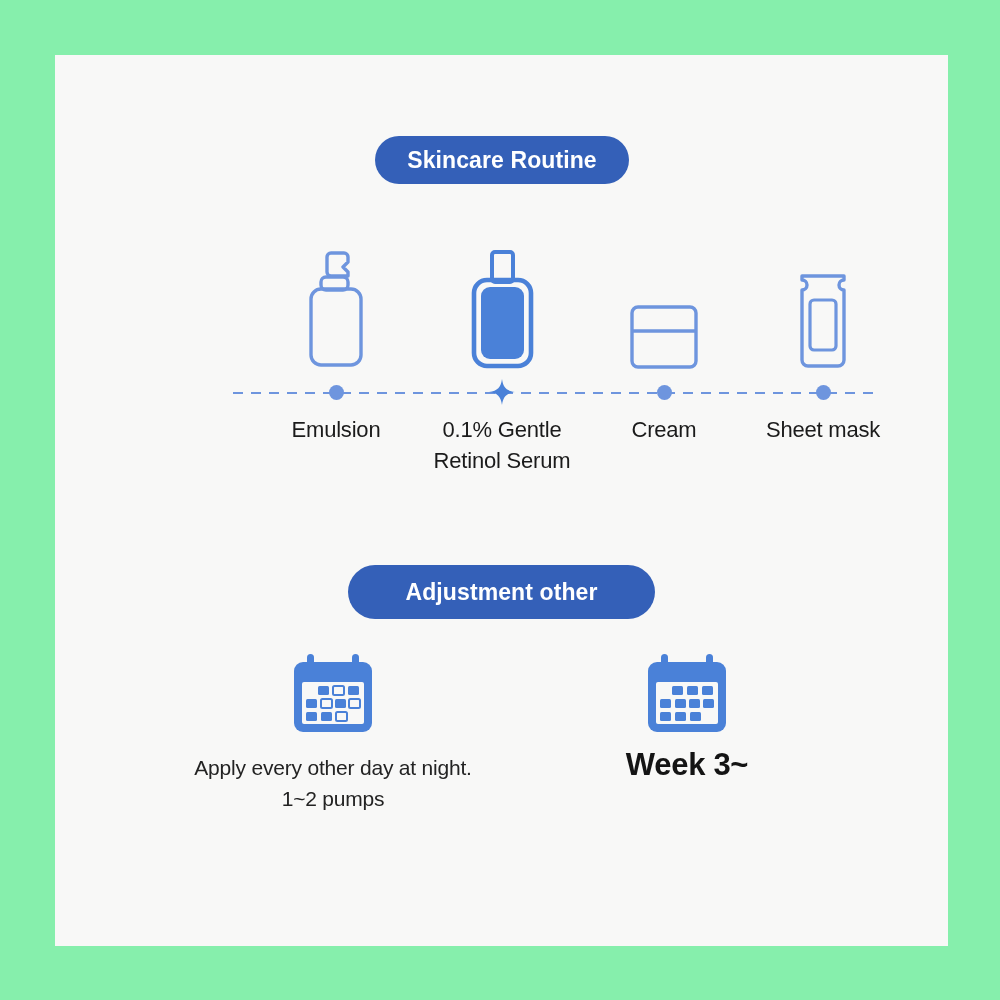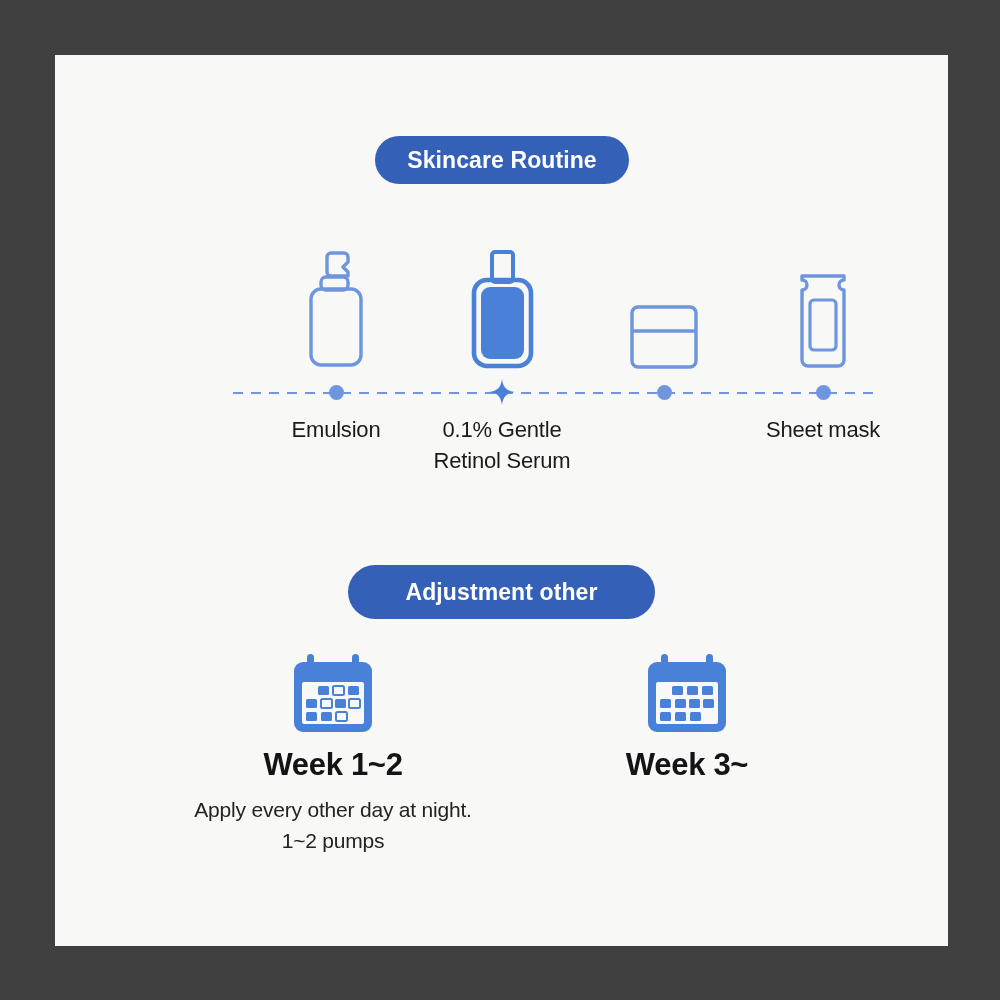--- a/index.html
+++ b/index.html
@@ -12,21 +12,21 @@
   body {
     background: #2F63BE;
     font-family: "Liberation Sans", sans-serif;
     overflow: hidden;
   }
 
   #page {
     position: relative;
     width: 1000px;
     height: 1000px;
-    background: #404040;
+    background: #86efac;
     text-decoration: underline;
   }
 
   
   .card {
     position: absolute;
     left: 55px;
     top: 55px;
     width: 893px;
     height: 891px;
@@ -202,20 +202,23 @@
       <div class="step" style="left:529px;">
         <div class="step-icon">
           <svg width="70" height="66" viewBox="0 0 70 66">
             <rect x="3" y="3" width="64" height="60" rx="6" fill="none" stroke="#6E95DE" stroke-width="3.4"></rect>
             <line x1="3" y1="27" x2="67" y2="27" stroke="#6E95DE" stroke-width="3.4"></line>
           </svg>
         </div>
         <div class="step-marker">
           <span class="dot"></span>
         </div>
+        <div class="step-label">
+          <div>Cream</div>
+        </div>
       </div>
 
       <div class="step" style="left:688px;">
         <div class="step-icon">
           <svg width="60" height="98" viewBox="0 0 60 98">
             <path d="M9 4 h42 a0 0 0 0 1 0 0 v4 a5 5 0 0 0 -5 5 a5 5 0 0 0 5 5 v70 a6 6 0 0 1 -6 6 h-30 a6 6 0 0 1 -6 -6 v-70 a5 5 0 0 0 5 -5 a5 5 0 0 0 -5 -5 z" fill="none" stroke="#6E95DE" stroke-width="3.4" stroke-linejoin="round"></path>
             <rect x="17" y="28" width="26" height="50" rx="4" fill="none" stroke="#6E95DE" stroke-width="3.2"></rect>
           </svg>
         </div>
         <div class="step-marker">
@@ -249,21 +252,20 @@
             <rect x="15" y="47" width="11" height="9" rx="1.5" fill="#4A81D8"></rect>
             <rect x="30" y="47" width="11" height="9" rx="1.5" fill="none" stroke="#4A81D8" stroke-width="2"></rect>
             <rect x="44" y="47" width="11" height="9" rx="1.5" fill="#4A81D8"></rect>
             <rect x="58" y="47" width="11" height="9" rx="1.5" fill="none" stroke="#4A81D8" stroke-width="2"></rect>
 
             <rect x="15" y="60" width="11" height="9" rx="1.5" fill="#4A81D8"></rect>
             <rect x="30" y="60" width="11" height="9" rx="1.5" fill="#4A81D8"></rect>
             <rect x="45" y="60" width="11" height="9" rx="1.5" fill="none" stroke="#4A81D8" stroke-width="2"></rect>
           </svg>
         </div>
-        <div class="period-title">Week 1~2</div>
         <div class="period-desc">
           <div>Apply every other day at night.</div>
           <div>1~2 pumps</div>
         </div>
       </div>
 
       <div class="period" style="left:432px;">
         <div class="period-cal">
           <svg width="84" height="82" viewBox="0 0 84 82">
             <rect x="16" y="2" width="7" height="18" rx="3.5" fill="#4A81D8"></rect>

